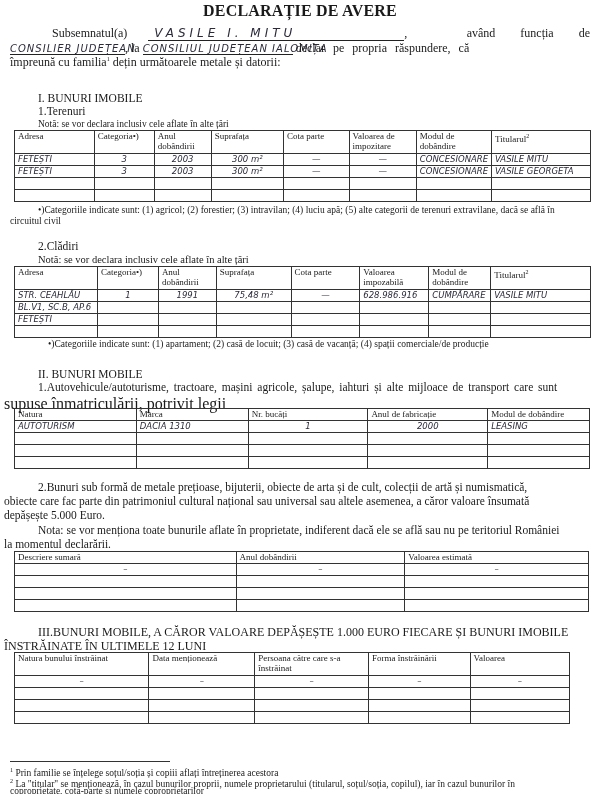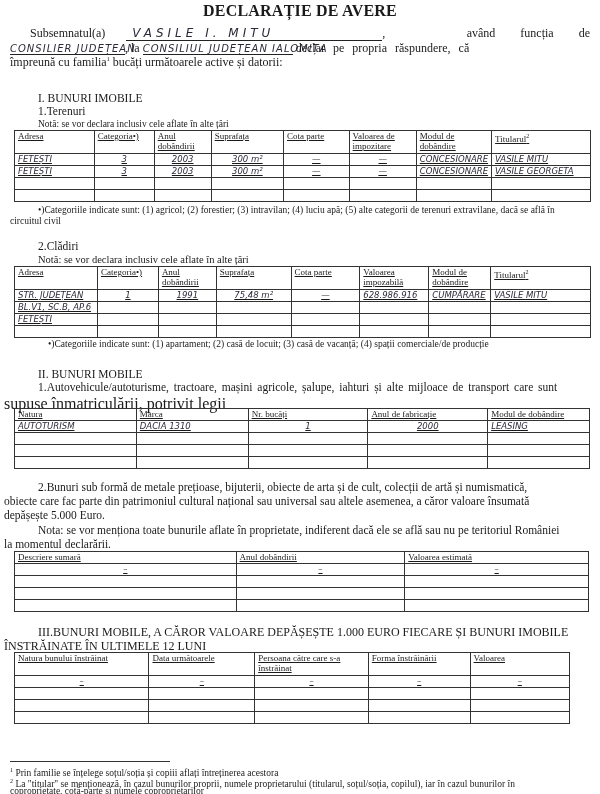--- a/index.html
+++ b/index.html
@@ -9,47 +9,47 @@
     }
     .abs { position: absolute; }
     .title { top: 2px; left: 0; width: 600px; text-align: center; font-weight: bold; font-size: 16px; letter-spacing: 0.2px; }
     .line { left: 10px; width: 582px; font-size: 12px; white-space: nowrap; }
     .hw { font-family: "DejaVu Sans", sans-serif; font-style: italic; color: #2a2a3a; font-size: 10px; letter-spacing: 1px; }
     .hw-big { font-size: 12px; letter-spacing: 4px; }
     .under { display: inline-block; border-bottom: 1px solid #222; }
     .sec { font-size: 11.5px; }
     .sub { font-size: 11.5px; }
     .note { font-size: 9.5px; }
-    table { border-collapse: collapse; position: absolute; text-decoration: underline; }
+    table { border-collapse: collapse; position: absolute; }
     td { border: 1px solid #333; padding: 0 3px; vertical-align: top; font-size: 9px; height: 11px; line-height: 11px; }
     td.h { font-size: 9px; line-height: 10px; }
     td.c { text-align: center; }
     .cell-hw { font-family: "DejaVu Sans", sans-serif; font-style: italic; font-size: 8.5px; color: #2a2a3a; white-space: nowrap; overflow: hidden; }
     sup { font-size: 6px; }
     .fn-rule { left: 10px; top: 761px; width: 160px; border-top: 1px solid #333; }
     .fn { left: 10px; font-size: 9.5px; width: 585px; line-height: 11px; }
   </style>
 </head>
 <body>
 
 <div class="abs title">DECLARAȚIE DE AVERE</div>
 
 <div class="abs line" style="top:26px;">
-  <span style="margin-left:20px;">Subsemnatul(a)</span>
+  <span style="margin-left:42px;">Subsemnatul(a)</span>
   <span class="under hw hw-big" style="width:250px; margin-left:18px; padding-left:6px;">VASILE I. MITU</span><span>,</span>
   <span style="position:absolute; right:2px; word-spacing:22px;">având funcția de</span>
 </div>
 <div class="abs line" style="top:41px;">
   <span class="under hw" style="width:115px;">CONSILIER JUDEȚEAN</span><span>, la</span>
   <span class="under hw" style="width:150px;">CONSILIUL JUDEȚEAN IALOMIȚA</span>
   <span style="word-spacing:5px;">declar pe propria răspundere, că</span>
 </div>
 <div class="abs line" style="top:55px;">
   <span>împreună cu familia</span><sup>1</sup>
-  <span>bucăți următoarele active și datorii:</span>
+  <span>dețin următoarele metale și datorii:</span>
 </div>
 
 <div class="abs sec" style="top:92px; left:38px;">I. BUNURI IMOBILE</div>
 <div class="abs sub" style="top:105px; left:38px;">1.Terenuri</div>
 <div class="abs note" style="top:119px; left:38px;">Notă: se vor declara inclusiv cele aflate în alte țări</div>
 
 <table style="top:130px; left:14px; width:577px;">
   <colgroup>
       <col style="width:83px">
       <col style="width:61px">
@@ -139,21 +139,21 @@
     <td class="h">Anul dobândirii</td>
     <td class="h">Suprafața</td>
     <td class="h">Cota parte</td>
     <td class="h">Valoarea impozabilă</td>
     <td class="h">Modul de dobândire</td>
     <td class="h"><span>Titularul</span><sup>2</sup></td>
   </tr>
   </tbody>
     <tbody>
       <tr>
-        <td class="cell-hw">STR. JUDEȚEAN</td>
+        <td class="cell-hw">STR. CEAHLĂU</td>
         <td class="cell-hw c">1</td>
         <td class="cell-hw c">1991</td>
         <td class="cell-hw c">75,48 m²</td>
         <td class="cell-hw c">—</td>
         <td class="cell-hw">628.986.916</td>
         <td class="cell-hw">CUMPĂRARE</td>
         <td class="cell-hw">VASILE MITU</td>
       </tr>
       <tr>
         <td class="cell-hw">BL.V1, SC.B, AP.6</td>
@@ -292,21 +292,21 @@
   <colgroup>
       <col style="width:140px">
       <col style="width:109px">
       <col style="width:118px">
       <col style="width:105px">
       <col style="width:103px">
     </colgroup>
   <tbody>
       <tr>
     <td class="h" style="height:22px;">Natura bunului înstrăinat</td>
-    <td class="h">Data următoarele</td>
+    <td class="h">Data menționează</td>
     <td class="h">Persoana către care s-a înstrăinat</td>
     <td class="h">Forma înstrăinării</td>
     <td class="h">Valoarea</td>
   </tr>
   </tbody>
     <tbody>
       <tr>
         <td class="cell-hw c">–</td>
         <td class="cell-hw c">–</td>
         <td class="cell-hw c">–</td>

